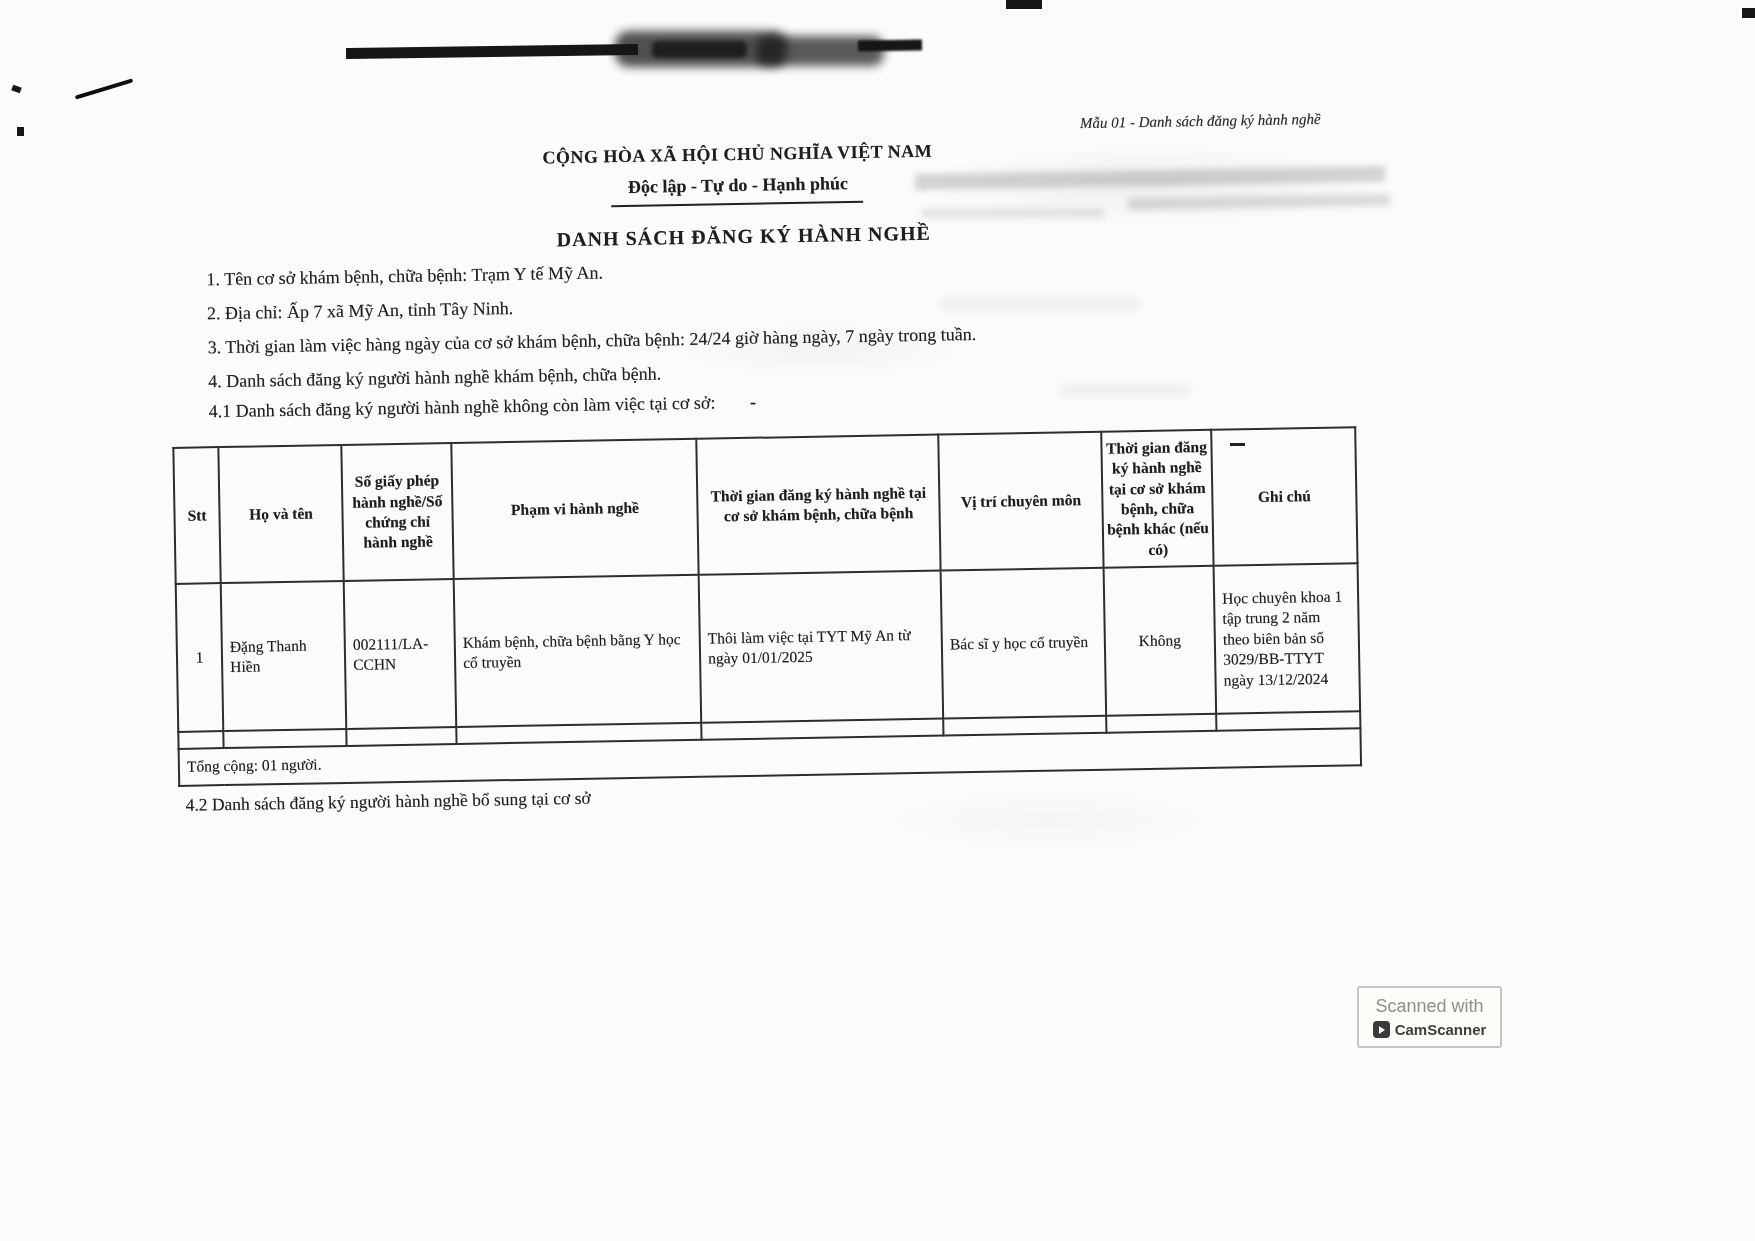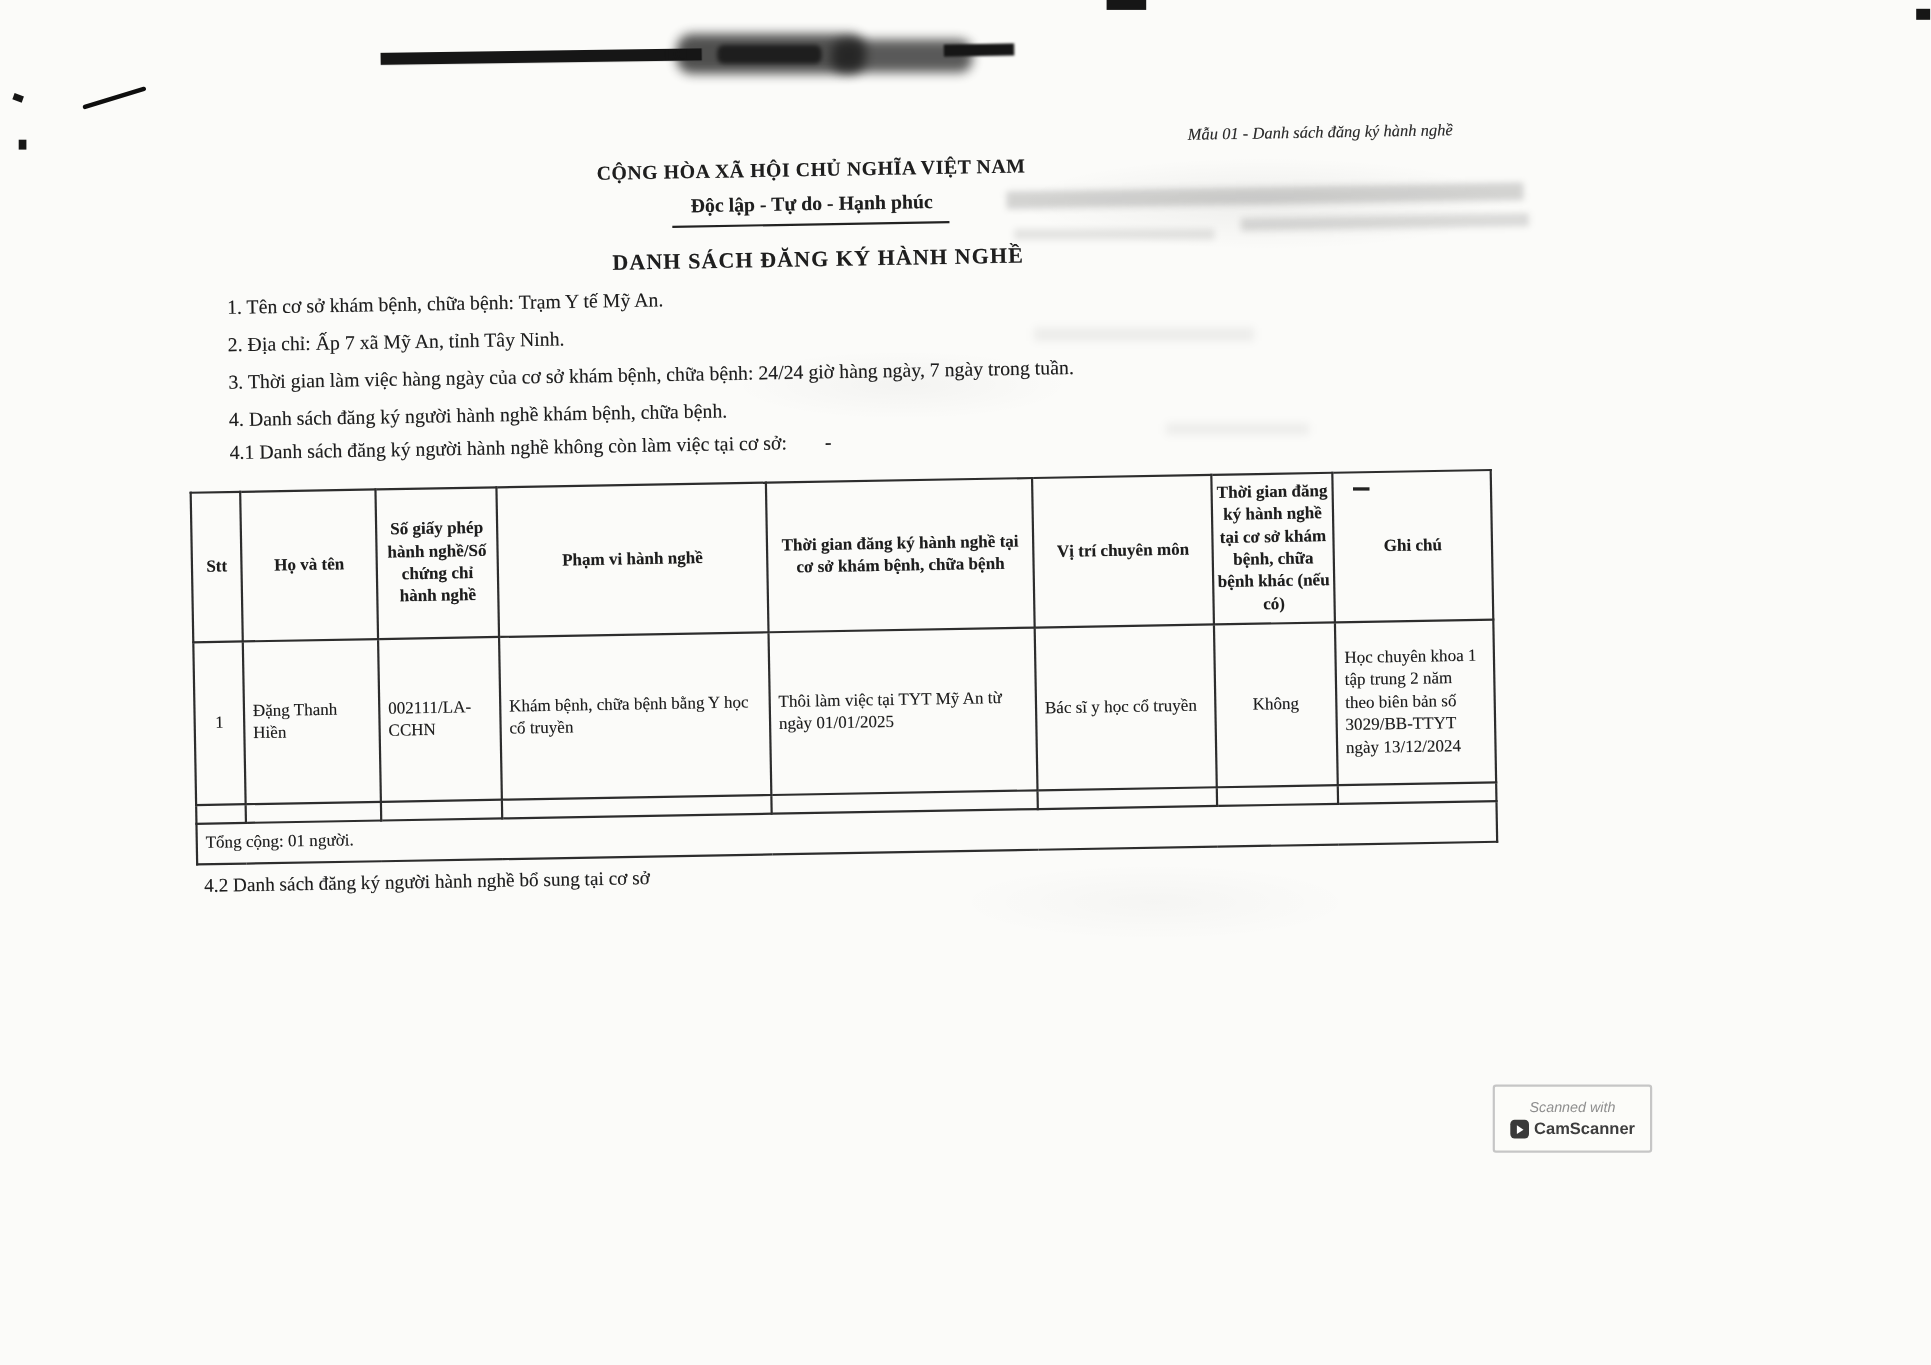--- a/index.html
+++ b/index.html
@@ -62,21 +62,21 @@
   .a15 { left:940px; top:298px; width:200px; height:12px; background:rgba(0,0,0,0.06); filter:blur(4px); }
   .a16 { left:1060px; top:385px; width:130px; height:10px; background:rgba(0,0,0,0.06); filter:blur(4px); }
 
   
   .badge {
     position:absolute; left:1357px; top:986px; width:141px; height:58px;
     border:2px solid #c6c6c6; border-radius:3px; background:rgba(252,252,250,0.7);
     font-family:"Liberation Sans", sans-serif;
     display:flex; flex-direction:column; align-items:center; justify-content:center; gap:4px;
   }
-  .badge-line1 { color:#8e8e8e; font-size:13px;font-style:italic; }
+  .badge-line1 { color:#8e8e8e; font-size:18px; }
   .badge-line2 { display:flex; align-items:center; gap:5px; color:#3d3d3d; font-size:15px; font-weight:bold; }
   .cs-icon { width:17px; height:17px; background:#3a3a3a; border-radius:4px; position:relative; display:inline-block; }
   .cs-icon::after {
     content:""; position:absolute; left:6px; top:4.5px;
     border-left:6px solid #fff; border-top:4px solid transparent; border-bottom:4px solid transparent;
   }
 </style>
 </head>
 <body>
 

